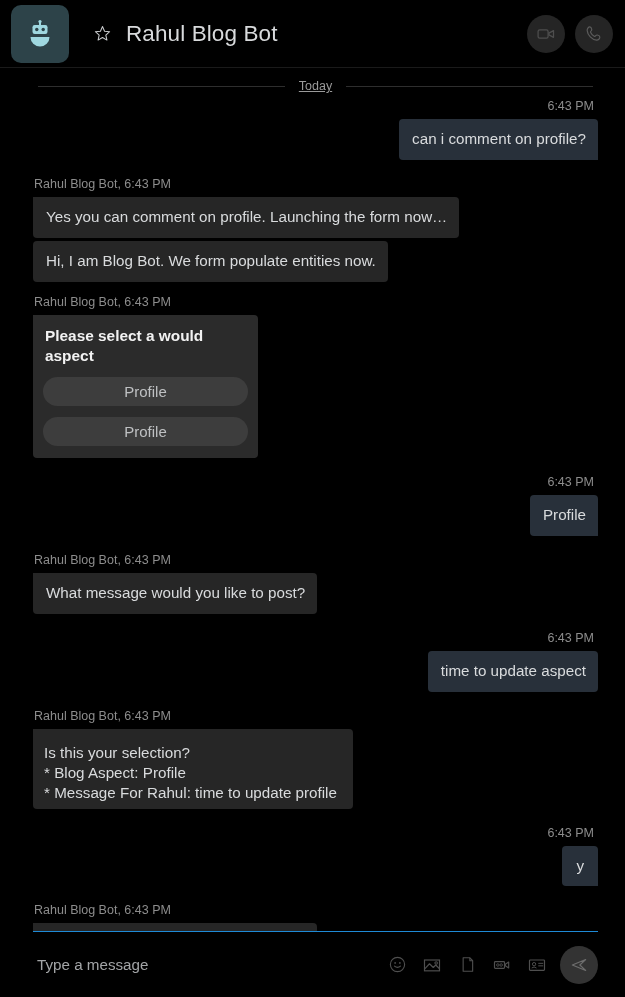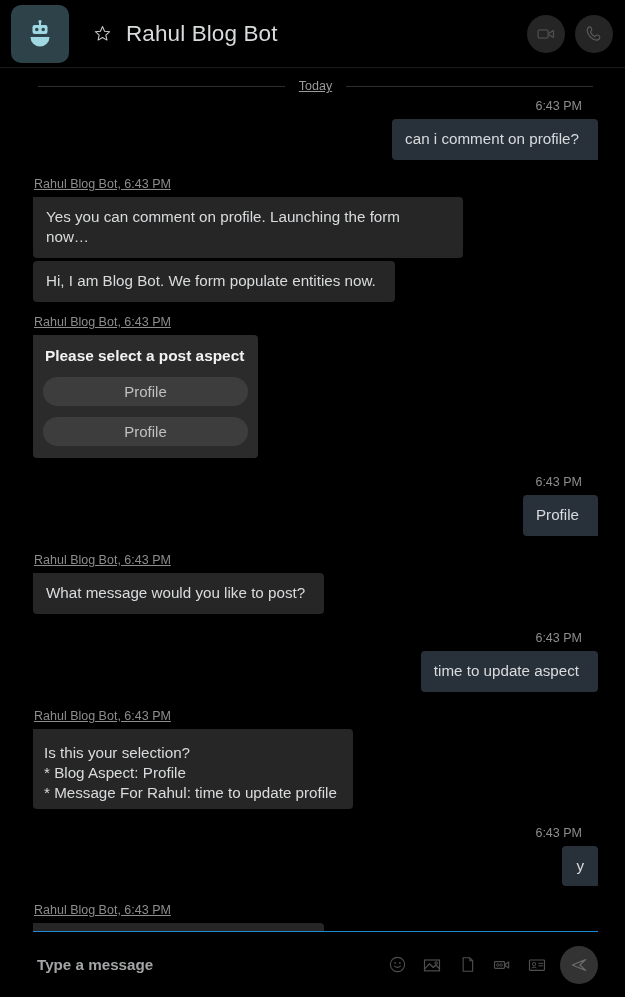--- a/index.html
+++ b/index.html
@@ -86,26 +86,26 @@
   .row { display: flex; flex-direction: column; }
   .row.out { align-items: flex-end; }
   .row.in  { align-items: flex-start; }
 
   .meta {
     color: #8d8d8d;
     font-size: 12.5px;
     line-height: 15px;
     margin: 0 2px 5px 2px;
   }
-  .row.out .meta { margin-right: 16px; text-align: right; }
-  .row.in  .meta { margin-left: 1px; text-decoration: underline; }
+  .row.out .meta { margin-right: 4px; text-align: right; }
+  .row.in  .meta { margin-left: 1px; }
 
   .bubble {
     max-width: 430px;
-    padding: 10px 19px 11px 13px;
+    padding: 10px 12px 11px 13px;
     font-size: 15.2px;
     line-height: 20px;
     color: #d9dbdd;
     white-space: pre-wrap;
     word-wrap: break-word;
   }
   .bubble.in {
     background: #262626;
     border-radius: 0 4px 4px 4px;
   }
@@ -163,21 +163,20 @@
   }
   .composer-input {
     flex: 1 1 auto;
     background: transparent;
     border: none;
     outline: none;
     color: #b6b8ba;
     font-size: 15.2px;
     font-family: "Liberation Sans", sans-serif;
     padding: 0 6px 0 4px;
-    font-weight: bold;
   }
   .composer-input::placeholder { color: #a3a5a7; opacity: 1; }
   .tool {
     width: 30px; height: 30px;
     display: flex; align-items: center; justify-content: center;
     margin-left: 5px;
     cursor: pointer;
     flex: 0 0 30px;
   }
   .send-btn {
@@ -251,21 +250,21 @@
       <div class="bubble in">Yes you can comment on profile. Launching the form now…</div>
       <div class="gap-sm"></div>
       <div class="bubble in cont">Hi, I am Blog Bot. We form populate entities now.</div>
     </div>
 
     <div class="gap-md"></div>
 
     <div class="row in">
       <div class="meta">Rahul Blog Bot, 6:43 PM</div>
       <div class="card">
-        <div class="card-title">Please select a post aspect</div>
+        <div class="card-title">Please select a would aspect</div>
         <button class="card-btn">Profile</button>
         <button class="card-btn">Profile</button>
       </div>
     </div>
 
     <div class="gap-lg"></div>
 
     <div class="row out">
       <div class="meta">6:43 PM</div>
       <div class="bubble out">Profile</div>

